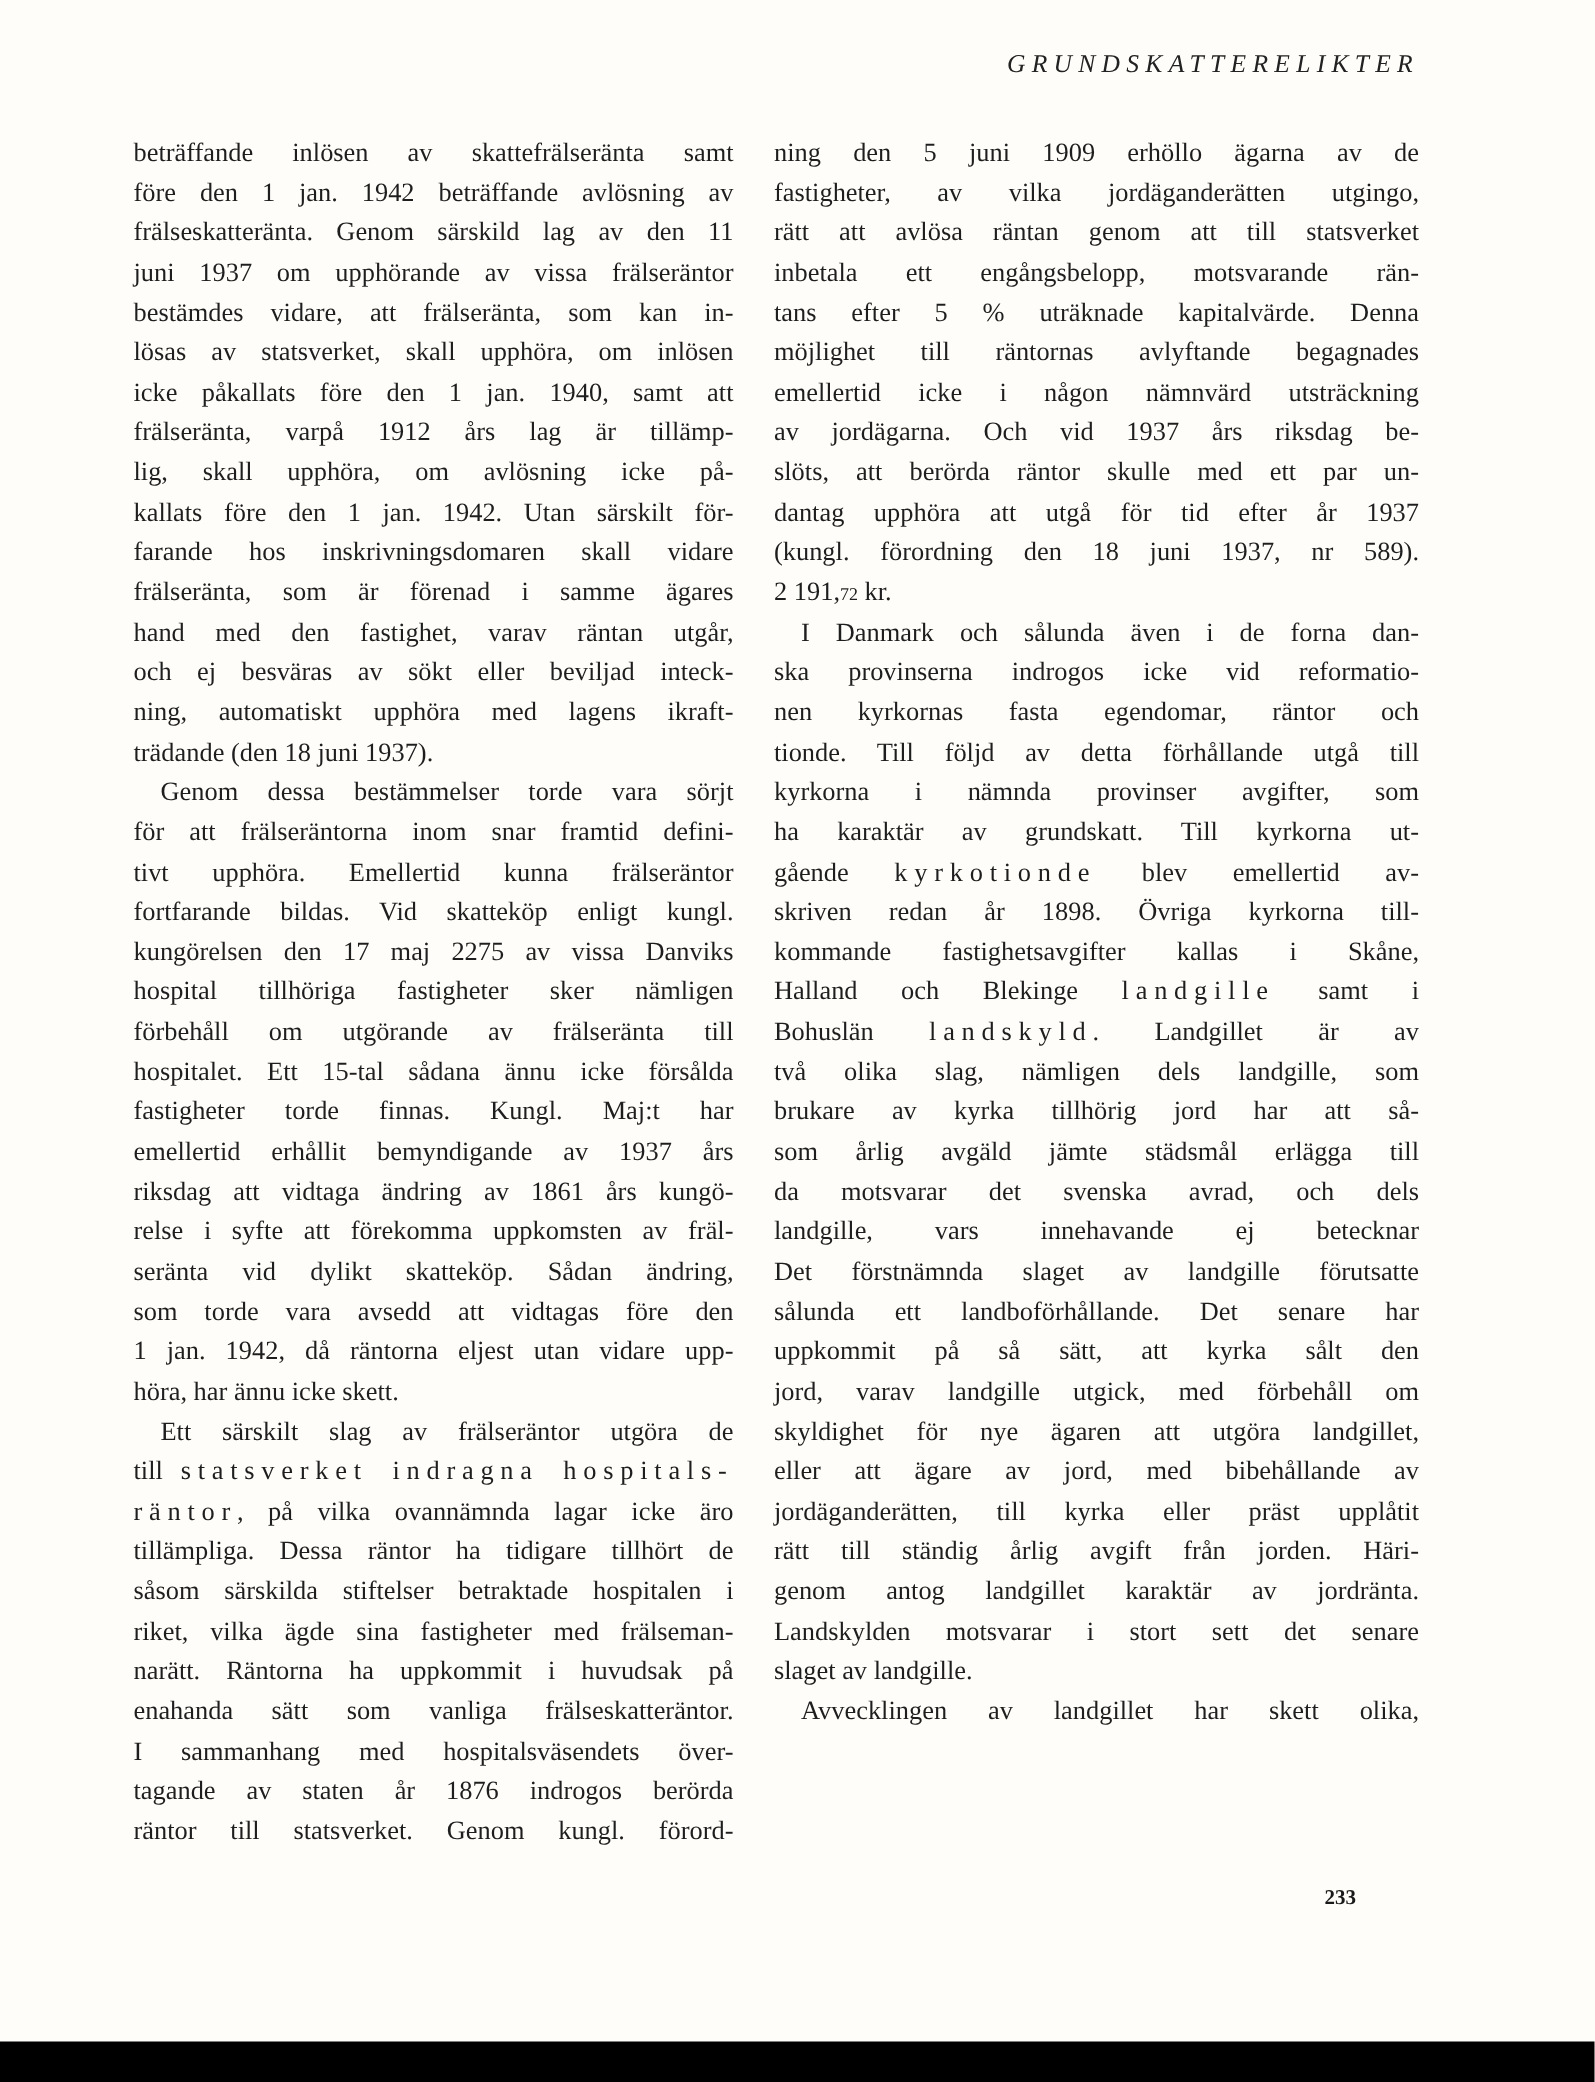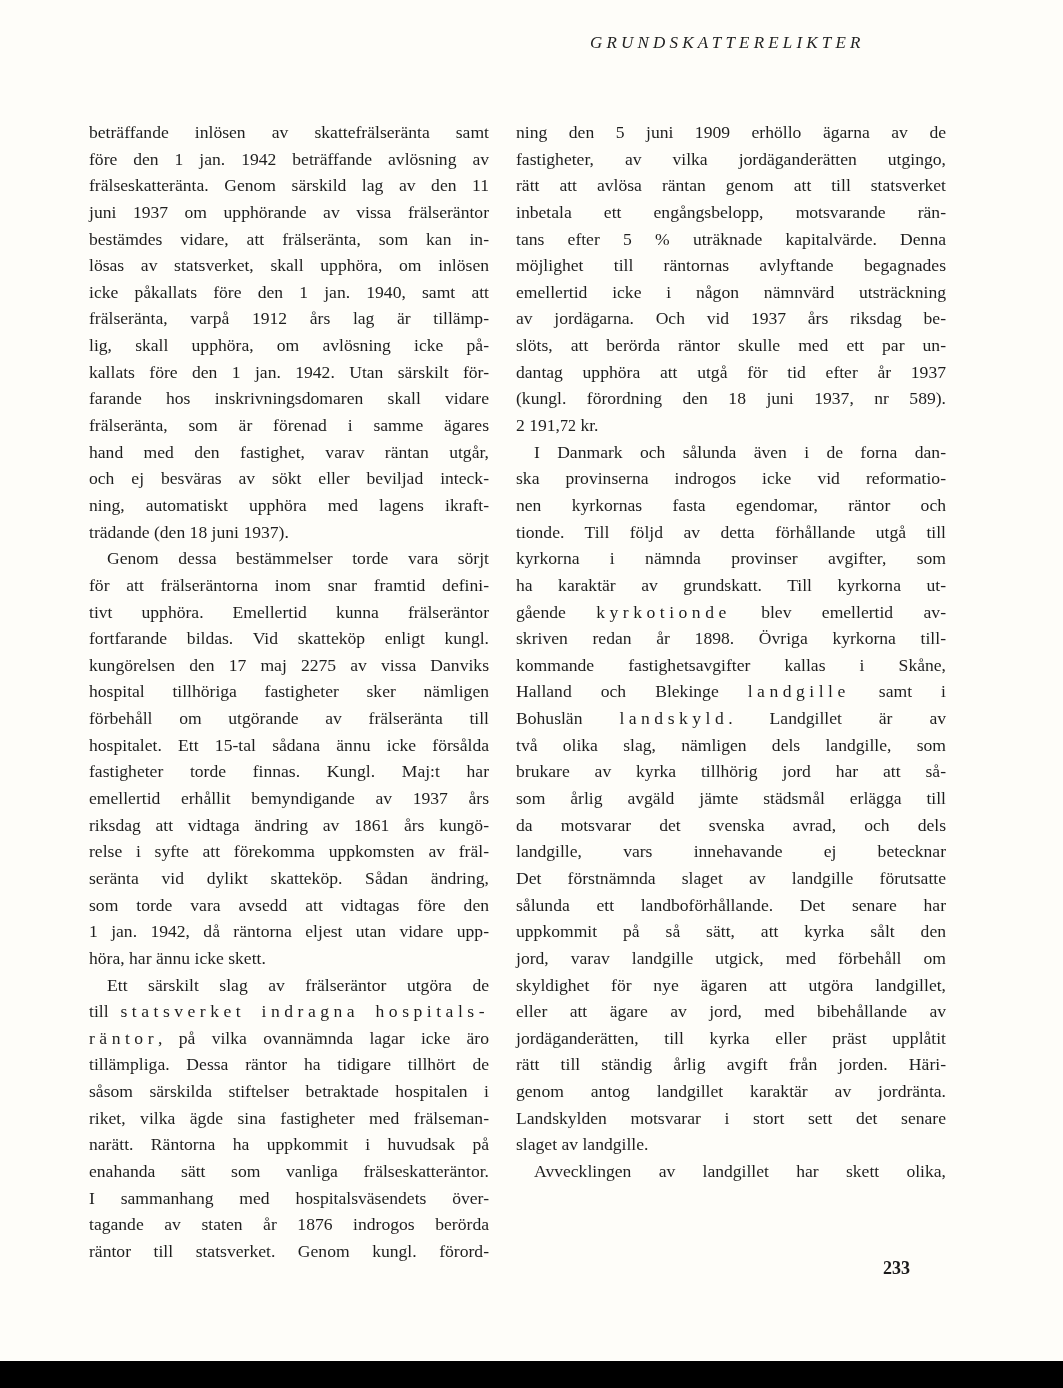--- a/index.html
+++ b/index.html
@@ -14,42 +14,42 @@
     background: #fefdf9;
   }
   .bottom-band {
     position: absolute; left: 0; top: 1361px; width: 1063px; height: 27px;
     background: #000;
   }
   .running-head {
     position: absolute; left: 590px; top: 33px; width: 356px;
     font-family: "Liberation Serif", serif; font-style: italic;
     font-size: 17px; letter-spacing: 4.2px; color: #222;
-    text-align: left; white-space: nowrap;
+    text-align: right; white-space: nowrap;
   }
   .column {
-    position: absolute; top: 88px; margin-top: 31px;
+    position: absolute; top: 88px;
   }
   .col-left { left: 89px; width: 400px; }
   .col-right { left: 516px; width: 430px; }
   .line {
     display: block; height: 26.65px; line-height: 26.65px;
     font-family: "Liberation Serif", serif;
     font-size: 17.6px;
     text-align: justify; text-align-last: justify;
     white-space: nowrap; overflow: visible;
     word-spacing: 0px;
   }
   .line.last { text-align-last: left; }
   .line.indent { padding-left: 18px; }
   .sp { letter-spacing: 4.5px; }
-  .small { font-size: 16px; }
+  .small { font-size: 12px; }
   .page-number {
     position: absolute; left: 883px; top: 1258px;
-    font-family: "Liberation Serif", serif; font-size: 18px; font-weight: bold;
+    font-family: "Liberation Serif", serif; font-size: 14px; font-weight: bold;
     color: #1a1a1a;
   }
 </style>
 </head>
 <body>
 
 <div class="page">
   <div class="running-head">GRUNDSKATTERELIKTER</div>
   <div class="column col-left" id="col-left">
       <span class="line">beträffande inlösen av skattefrälseränta samt</span>

